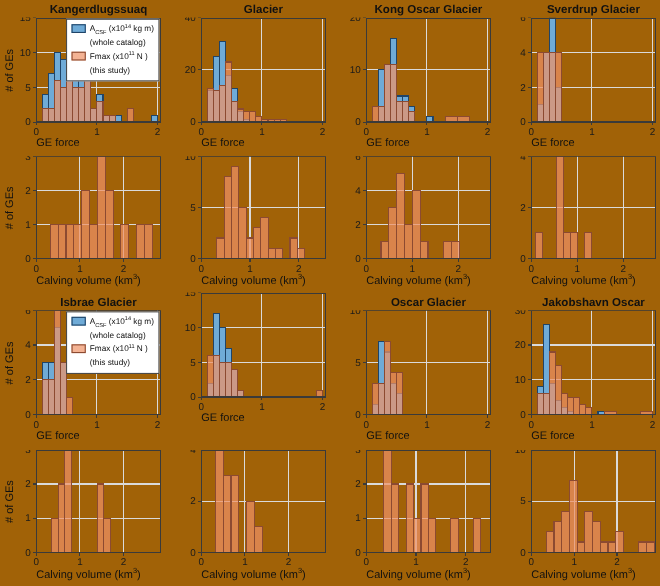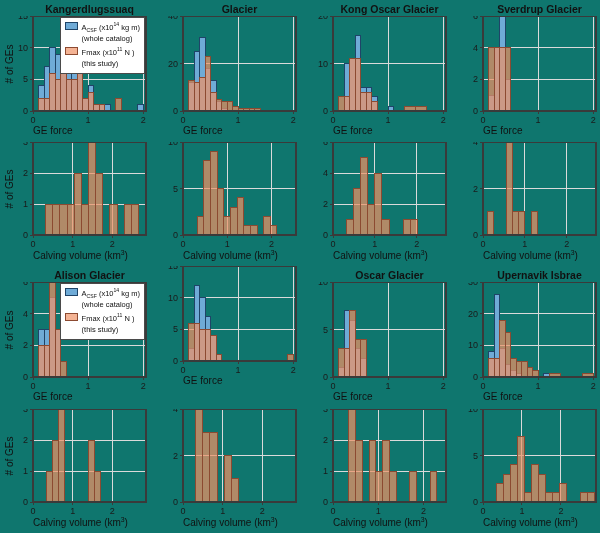--- a/index.html
+++ b/index.html
@@ -1,16 +1,16 @@
 <!DOCTYPE html>
 <html><head>
 <meta charset="utf-8">
 <style>
   html,body { margin:0; padding:0; background:#ffffff; font-family:"Liberation Sans", sans-serif; color:#111; }
-  #figure { width:600px; height:533px; display:grid; grid-template-columns:repeat(4,150px); grid-template-rows:138px 128px 139px 128px; background:#0f766e; overflow:hidden; }
+  #figure { width:600px; height:533px; display:grid; grid-template-columns:repeat(4,150px); grid-template-rows:138px 128px 139px 128px; background:#a16207; overflow:hidden; }
   .cell { position:relative; }
   .chart-title { margin-top:2px; margin-left:33px; width:113px; height:14px; line-height:14px; text-align:center; font-weight:bold; font-size:10.5px; white-space:nowrap; }
   .spacer { height:4px; }
   .plot-wrap { position:relative; }
   .plot-wrap svg { display:block; }
   .ylabel { position:absolute; left:9px; white-space:nowrap; font-size:10px; color:#111; transform:translate(-50%,-50%) rotate(-90deg); }
   .xlabel { margin-left:33px; width:113px; text-align:left; font-size:10px; white-space:nowrap; }
   .xlabel sup, .leg-line sup { font-size:0.68em; }
   .leg-line sub { font-size:0.68em; }
   .legend { position:absolute; top:1px; right:5px; background:#fff; border:1px solid #4a4a4a; padding:3px 4px 1px 4px; font-size:7.5px; line-height:1.3; }
@@ -426,21 +426,21 @@
             <line x1="30" y1="46.5" x2="33" y2="46.5" stroke="#3A3A3A" stroke-width="1" shape-rendering="crispEdges"></line>
             <text x="28" y="49.5" text-anchor="end">2</text>
             <line x1="30" y1="0" x2="33" y2="0" stroke="#3A3A3A" stroke-width="1" shape-rendering="crispEdges"></line>
             <text x="28" y="3" text-anchor="end">4</text>
           </g>
         </svg>
       </div>
       <div class="xlabel"><span>Calving volume (km</span><sup>3</sup><span>)</span></div>
     </div>
     <div class="cell">
-      <div class="chart-title">Alison Glacier</div>
+      <div class="chart-title">Isbrae Glacier</div>
       <div class="plot-wrap">
         <div class="ylabel" style="top: 48px;"># of GEs</div>
         <svg width="150" height="109">
           <g shape-rendering="crispEdges">
             <line x1="88.1219512195122" y1="0" x2="88.1219512195122" y2="95" stroke="#DADADA" stroke-width="1"></line>
             <line x1="143.2439024390244" y1="0" x2="143.2439024390244" y2="95" stroke="#DADADA" stroke-width="1"></line>
             <line x1="33" y1="63.33333333333333" x2="146" y2="63.33333333333333" stroke="#DADADA" stroke-width="1"></line>
             <line x1="33" y1="31.666666666666664" x2="146" y2="31.666666666666664" stroke="#DADADA" stroke-width="1"></line>
           </g>
           <clipPath id="clip8">
@@ -585,21 +585,21 @@
             <line x1="30" y1="47.5" x2="33" y2="47.5" stroke="#3A3A3A" stroke-width="1" shape-rendering="crispEdges"></line>
             <text x="28" y="50.5" text-anchor="end">5</text>
             <line x1="30" y1="0" x2="33" y2="0" stroke="#3A3A3A" stroke-width="1" shape-rendering="crispEdges"></line>
             <text x="28" y="3" text-anchor="end">10</text>
           </g>
         </svg>
       </div>
       <div class="xlabel"><span>GE force</span></div>
     </div>
     <div class="cell">
-      <div class="chart-title">Upernavik Isbrae</div>
+      <div class="chart-title">Jakobshavn Oscar</div>
       <div class="plot-wrap">
         <svg width="150" height="109">
           <g shape-rendering="crispEdges">
             <line x1="88.1219512195122" y1="0" x2="88.1219512195122" y2="95" stroke="#DADADA" stroke-width="1"></line>
             <line x1="143.2439024390244" y1="0" x2="143.2439024390244" y2="95" stroke="#DADADA" stroke-width="1"></line>
             <line x1="33" y1="63.33333333333333" x2="146" y2="63.33333333333333" stroke="#DADADA" stroke-width="1"></line>
             <line x1="33" y1="31.666666666666664" x2="146" y2="31.666666666666664" stroke="#DADADA" stroke-width="1"></line>
           </g>
           <clipPath id="clip11">
             <rect x="33" y="0" width="113" height="95"></rect>

